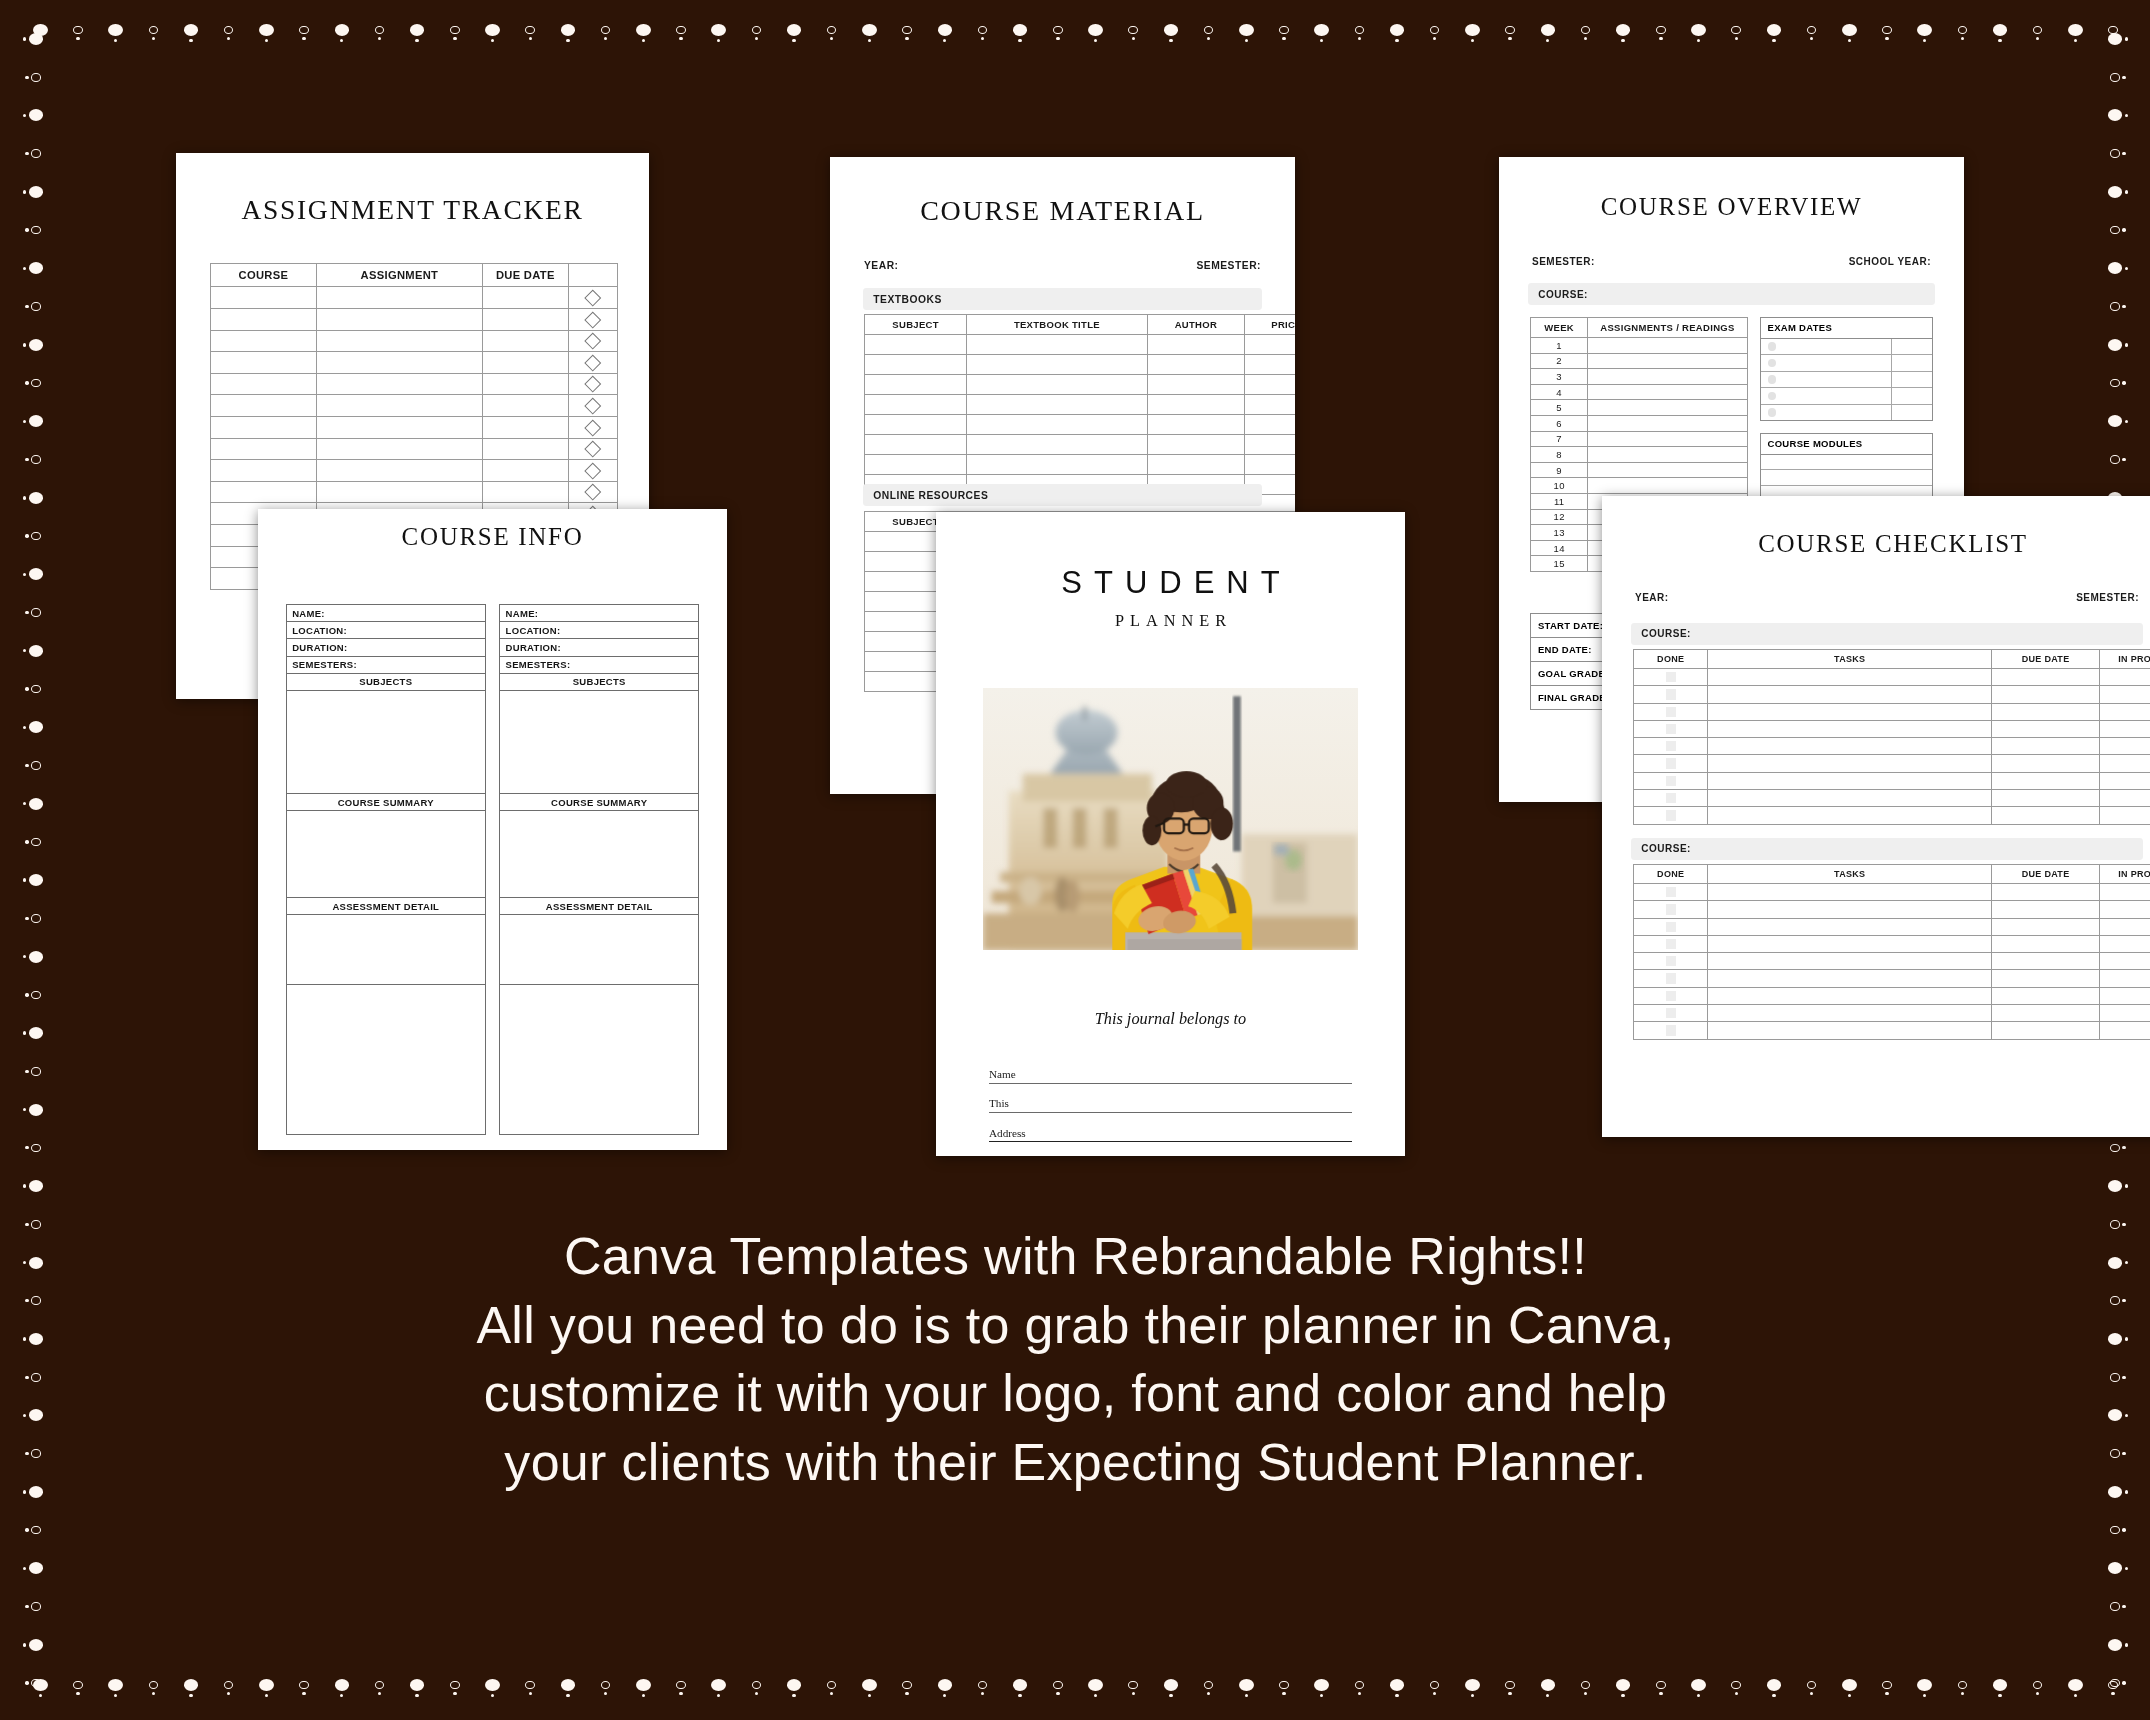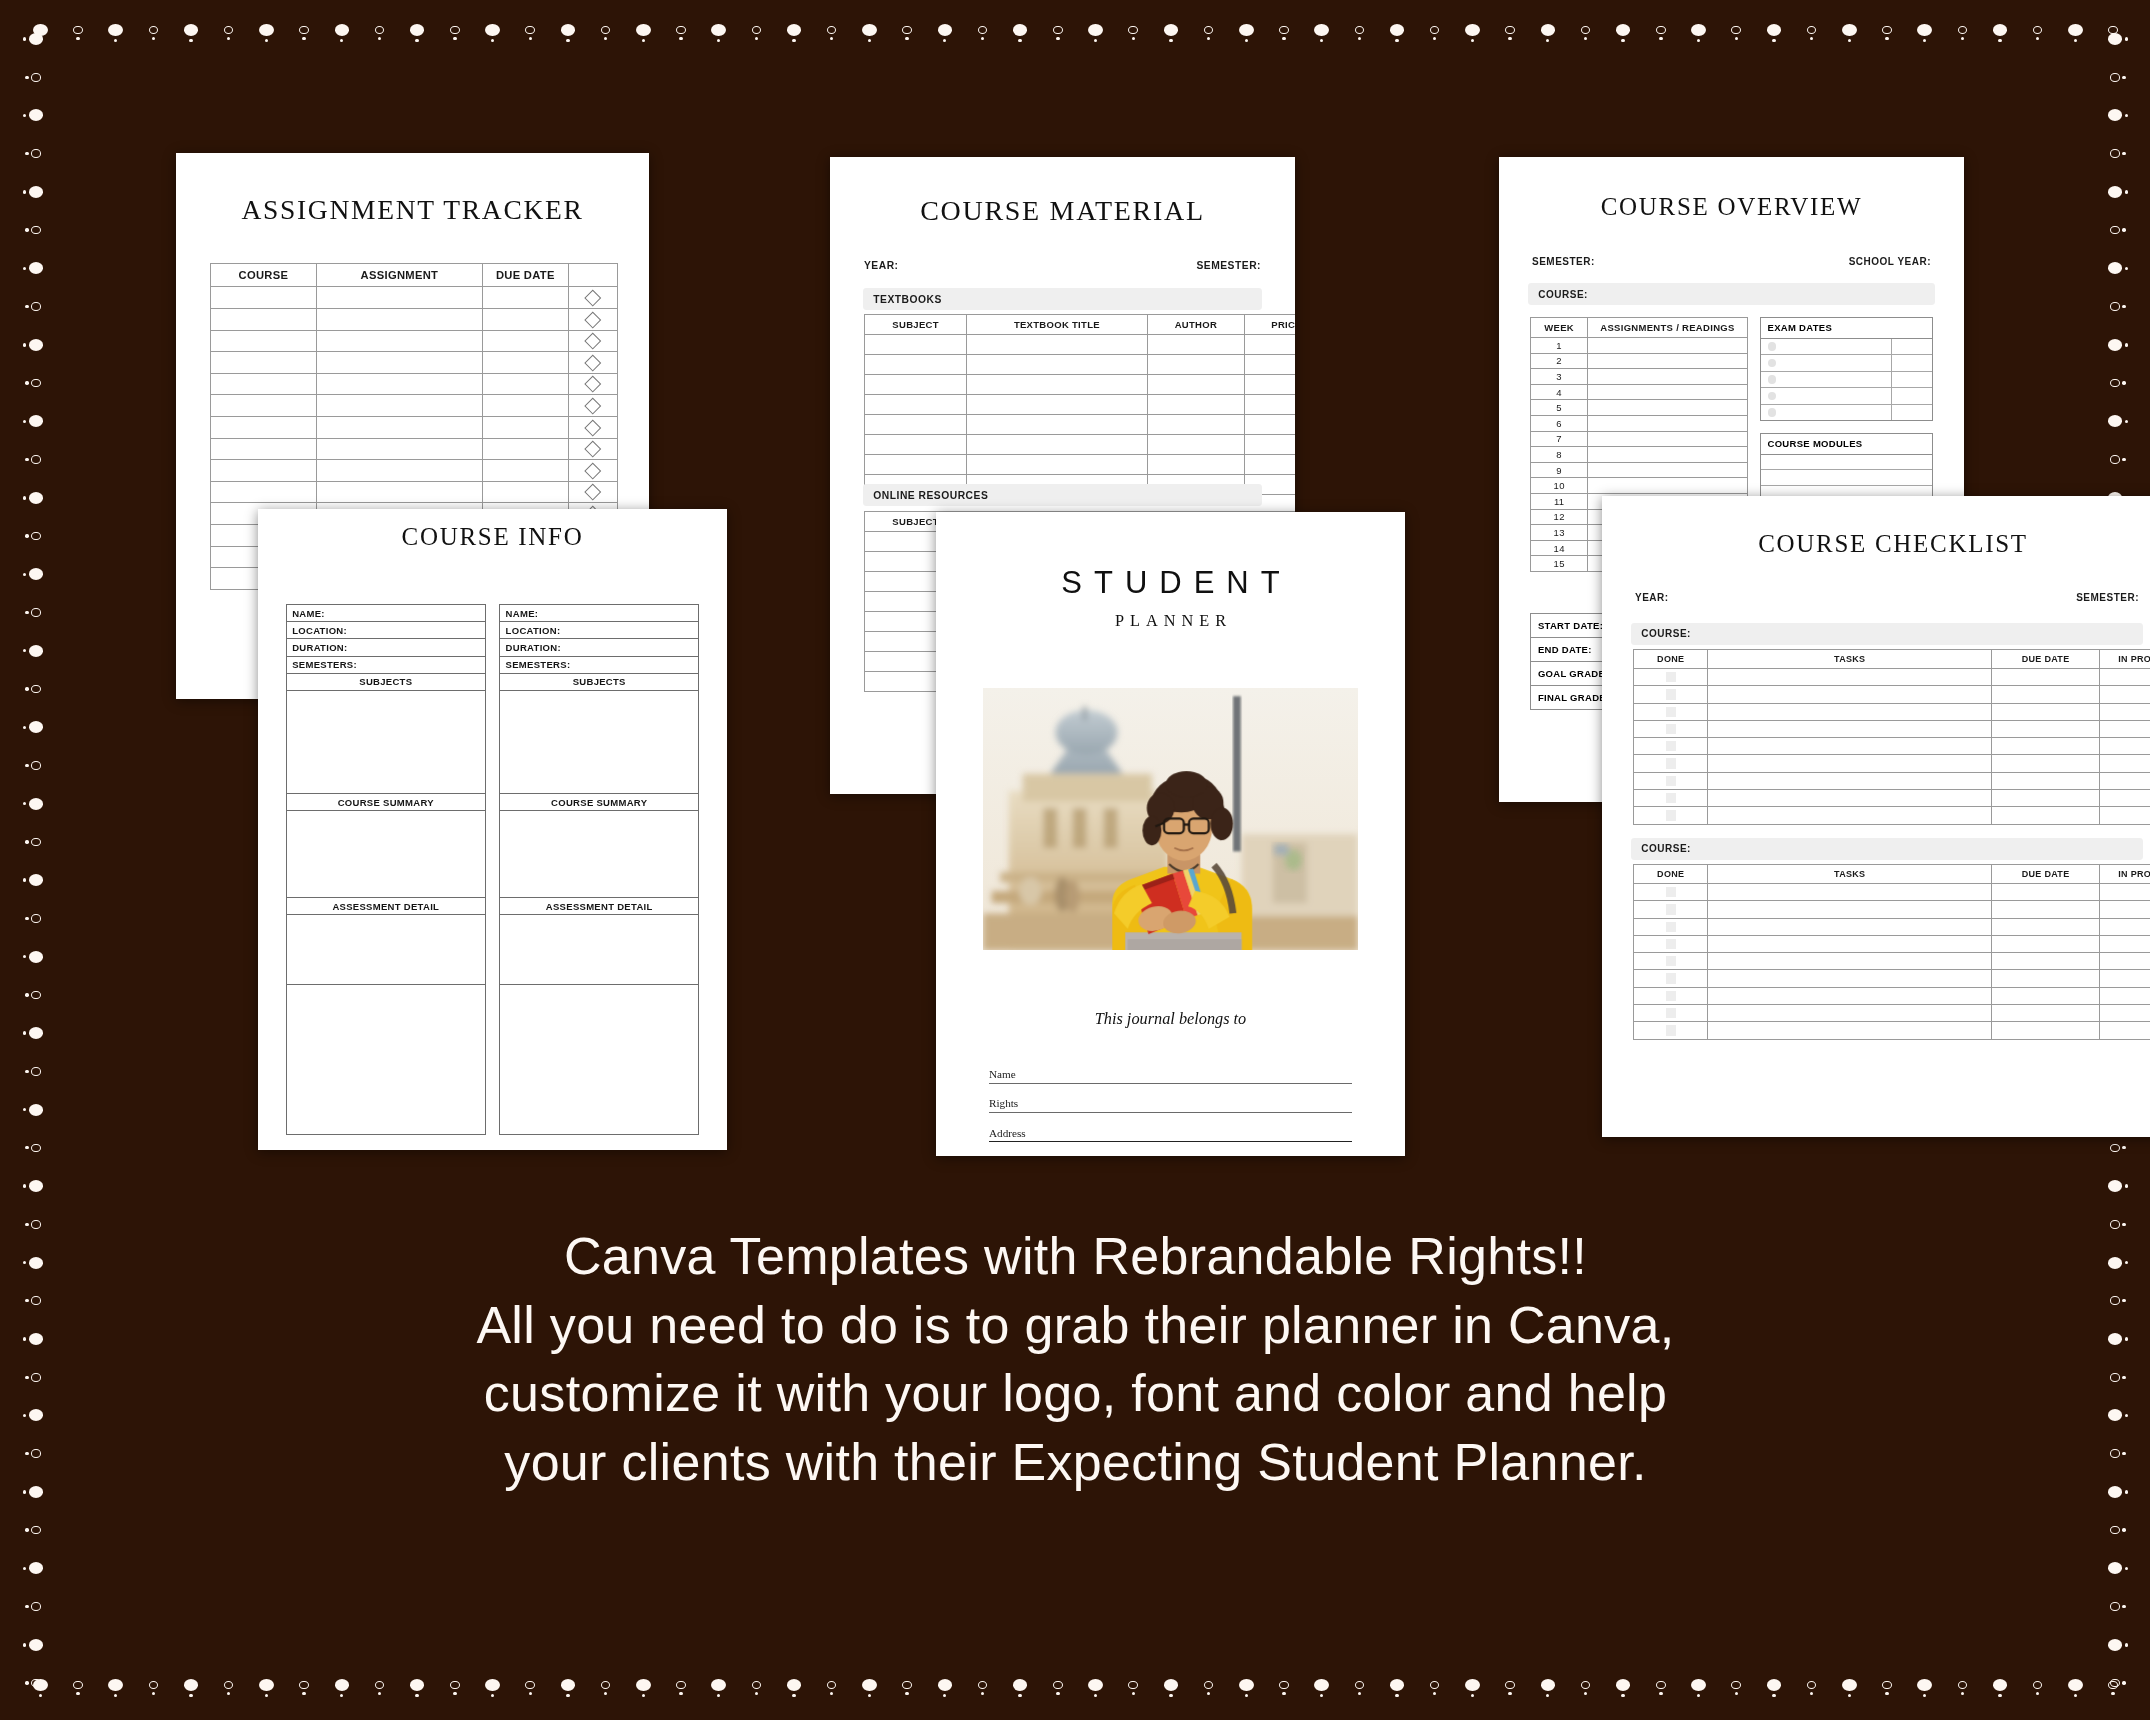--- a/index.html
+++ b/index.html
@@ -867,21 +867,21 @@
       </g>
     </svg>
   </div>
   <div class="sp-belongs">This journal belongs to</div>
   <div class="sp-fields" id="sp-fields">
       <div class="sp-field">
         <span>Name</span>
         <div class="sp-line"></div>
       </div>
       <div class="sp-field">
-        <span>Rights</span>
+        <span>This</span>
         <div class="sp-line"></div>
       </div>
       <div class="sp-field">
         <span>Address</span>
         <div class="sp-line dark"></div>
       </div>
     </div>
 </div>
 
 <div class="frame">

